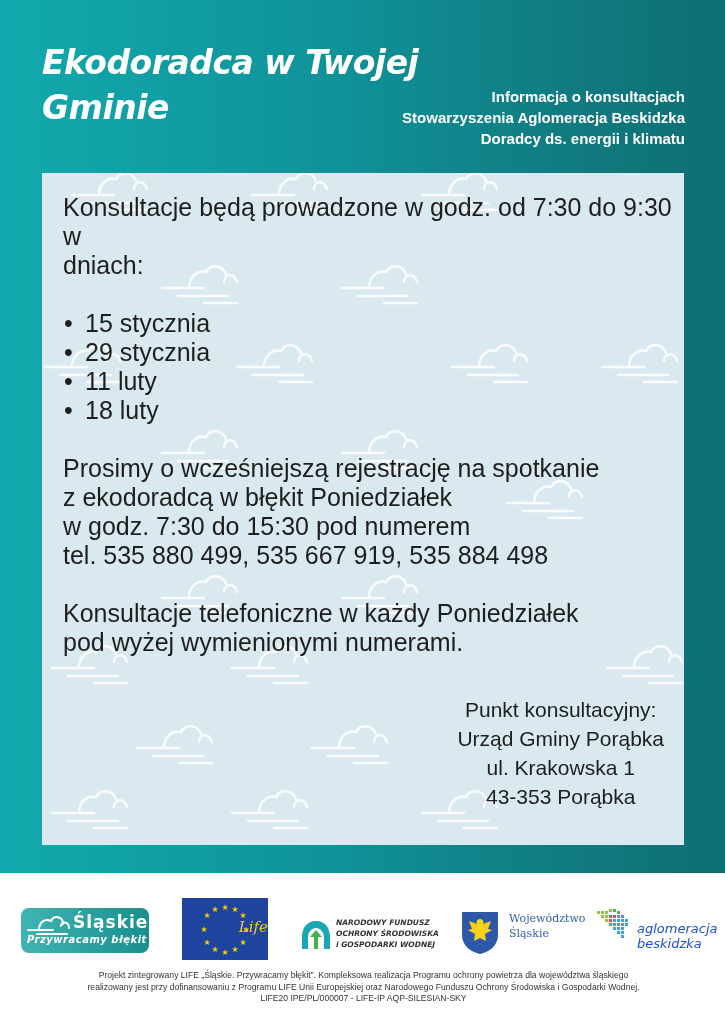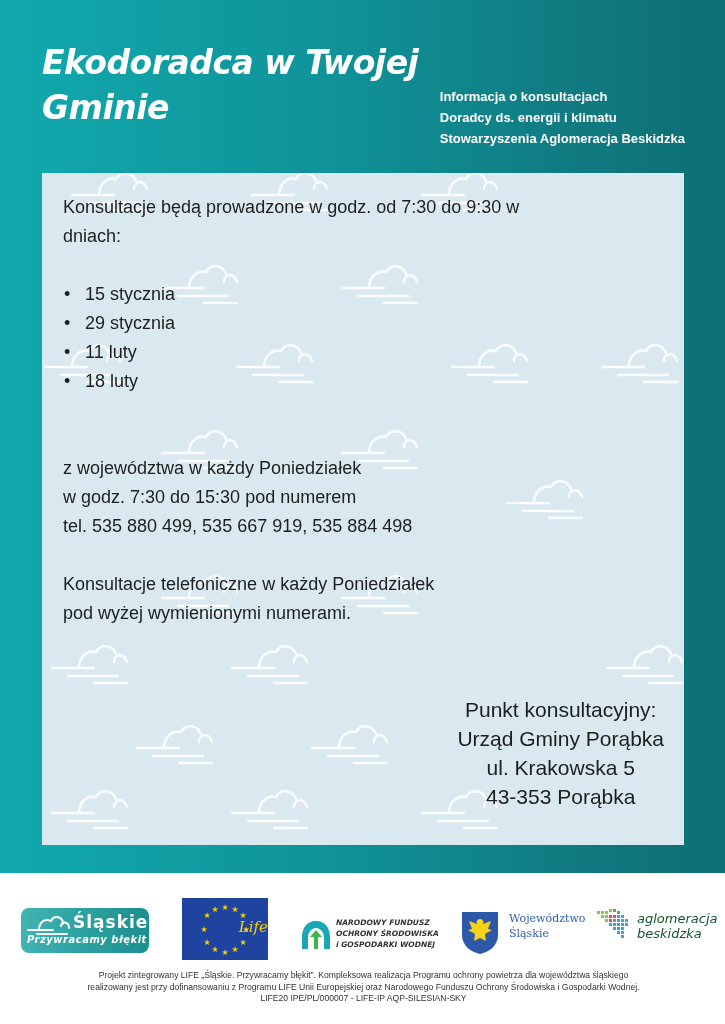--- a/index.html
+++ b/index.html
@@ -1,56 +1,56 @@
 <!DOCTYPE html>
 <html><head>
 <meta charset="utf-8">
 <style>
   html, body { margin:0; padding:0; }
   body { width:725px; height:1024px; background:#ffffff; position:relative; overflow:hidden; font-family:"Liberation Sans", sans-serif; }
   .poster { position:absolute; left:0; top:0; width:725px; height:873px;
     background:linear-gradient(90deg,#11a9ad 0%,#0f9399 45%,#107a80 80%,#0d6e74 100%); }
   .title { position:absolute; left:42px; top:40px; color:#ffffff; font-family:"DejaVu Sans", sans-serif; font-style:italic; font-weight:bold; font-size:33px; line-height:45px; margin:0; letter-spacing:-0.5px; }
-  .subtitle { position:absolute; right:40px; top:86px; color:#ffffff; font-family:"Liberation Sans", sans-serif; font-weight:bold; font-size:13px; line-height:21px; }
+  .subtitle { position:absolute; right:40px; top:86px; text-align:right; color:#ffffff; font-family:"Liberation Sans", sans-serif; font-weight:bold; font-size:15px; line-height:21px; }
   .panel { position:absolute; left:42px; top:173px; width:642px; height:672px; background:#d9e9ef; overflow:hidden; }
   .clouds { position:absolute; left:0; top:0; width:100%; height:100%; }
-  .content { position:absolute; left:21px; top:20px; right:4px; color:#1e1e1e; font-family:"Liberation Sans", sans-serif; font-size:18px; line-height:29px; }
+  .content { position:absolute; left:21px; top:20px; right:4px; color:#1e1e1e; font-family:"Liberation Sans", sans-serif; font-size:25px; line-height:29px; }
   .content p { margin:0; }
   .gap { height:29px; }
   .dates { list-style:none; margin:0; padding:0; }
   .dates li { position:relative; padding-left:22px; }
   .dates li::before { content:"•"; position:absolute; left:1px; top:0; }
   .address { position:absolute; right:20px; top:522px; text-align:center; color:#1e1e1e; font-size:21px; line-height:29px; }
   .logos { position:absolute; left:0; top:893px; width:725px; height:70px; }
   .logo { position:absolute; }
   .slaskie { left:21px; top:15px; width:128px; height:45px; border-radius:8px; background:linear-gradient(90deg,#3fb4b2,#1a8f8e); color:#fff; }
   .slaskie .name { position:absolute; left:52px; top:4px; font-family:"DejaVu Sans", sans-serif; font-weight:bold; font-size:17px; letter-spacing:1px; }
   .slaskie .tag { position:absolute; left:6px; top:26px; font-family:"DejaVu Sans", sans-serif; font-style:italic; font-weight:bold; font-size:10px; letter-spacing:0.5px; }
   .eu { left:182px; top:5px; width:86px; height:62px; background:#1f44a0; }
   .eu .word { position:absolute; left:0; width:86px; top:20px; text-align:right; color:#f7d000; font-family:"DejaVu Serif", serif; font-style:italic; font-size:15px; }
   .nfos { left:300px; top:24px; width:150px; height:36px;font-style:italic; }
   .nfos .txt { position:absolute; left:36px; top:0; font-family:"DejaVu Sans", sans-serif; font-weight:bold; font-size:7.5px; line-height:11px; color:#333; }
   .woj { left:461px; top:18px; width:120px; height:45px; }
   .woj .txt { position:absolute; left:48px; top:0; color:#2f5fae; font-family:"DejaVu Serif", serif; font-size:11px; line-height:15px; }
   .aglo { left:597px; top:16px; width:120px; height:40px; }
-  .aglo .txt { position:absolute; left:40px; top:2px; color:#14532d; font-family:"DejaVu Sans", sans-serif; font-style:italic; font-size:13px; line-height:15px; }
+  .aglo .txt { position:absolute; left:40px; top:12px; color:#1d4ed8; font-family:"DejaVu Sans", sans-serif; font-style:italic; font-size:13px; line-height:15px; }
   .footer { position:absolute; left:1px; top:970px; width:725px; text-align:center; color:#333; font-family:"Liberation Sans", sans-serif; font-size:8.6px; line-height:11.5px; }
 </style>
 </head>
 <body>
 
 <div class="poster">
   <h1 class="title">
     <span>Ekodoradca w Twojej</span><br>
     <span>Gminie</span>
   </h1>
   <div class="subtitle">
     <div>Informacja o konsultacjach</div>
+    <div>Stowarzyszenia Aglomeracja Beskidzka</div>
     <div>Doradcy ds. energii i klimatu</div>
-    <div>Stowarzyszenia Aglomeracja Beskidzka</div>
   </div>
 
   <div class="panel">
     <svg class="clouds" viewBox="0 0 642 672">
       <defs>
         <g id="cloud" fill="none" stroke="#ffffff" stroke-width="2.4" stroke-linecap="round" opacity="0.9">
           <path d="M27 30 C27 18, 36 12, 44 14 C48 6, 60 6, 64 16"></path>
           <path d="M62 24 C62 16, 72 14, 75 24"></path>
           <path d="M0 30 L42 30"></path>
           <path d="M16 38 L66 38"></path>
@@ -88,36 +88,36 @@
       </p>
       <div class="gap"></div>
       <ul class="dates">
         <li>15 stycznia</li>
         <li>29 stycznia</li>
         <li>11 luty</li>
         <li>18 luty</li>
       </ul>
       <div class="gap"></div>
       <p>
-        <br>
-        <span>z województwa w każdy Poniedziałek</span><br>
+        <span>Prosimy o wcześniejszą rejestrację na spotkanie</span><br>
+        <span>z ekodoradcą w błękit Poniedziałek</span><br>
         <span>w godz. 7:30 do 15:30 pod numerem</span><br>
         <span>tel. 535 880 499, 535 667 919, 535 884 498</span>
       </p>
       <div class="gap"></div>
       <p>
         <span>Konsultacje telefoniczne w każdy Poniedziałek</span><br>
         <span>pod wyżej wymienionymi numerami.</span>
       </p>
     </div>
 
     <div class="address">
       <div>Punkt konsultacyjny:</div>
       <div>Urząd Gminy Porąbka</div>
-      <div>ul. Krakowska 5</div>
+      <div>ul. Krakowska 1</div>
       <div>43-353 Porąbka</div>
     </div>
   </div>
 </div>
 
 <div class="logos">
   <div class="logo slaskie">
     <svg style="position:absolute;left:6px;top:6px" width="44" height="22" viewBox="0 0 44 22">
       <g fill="none" stroke="#fff" stroke-width="2" stroke-linecap="round">
         <path d="M12 16 C12 8, 18 4, 24 7 C27 1, 36 2, 36 10"></path>

